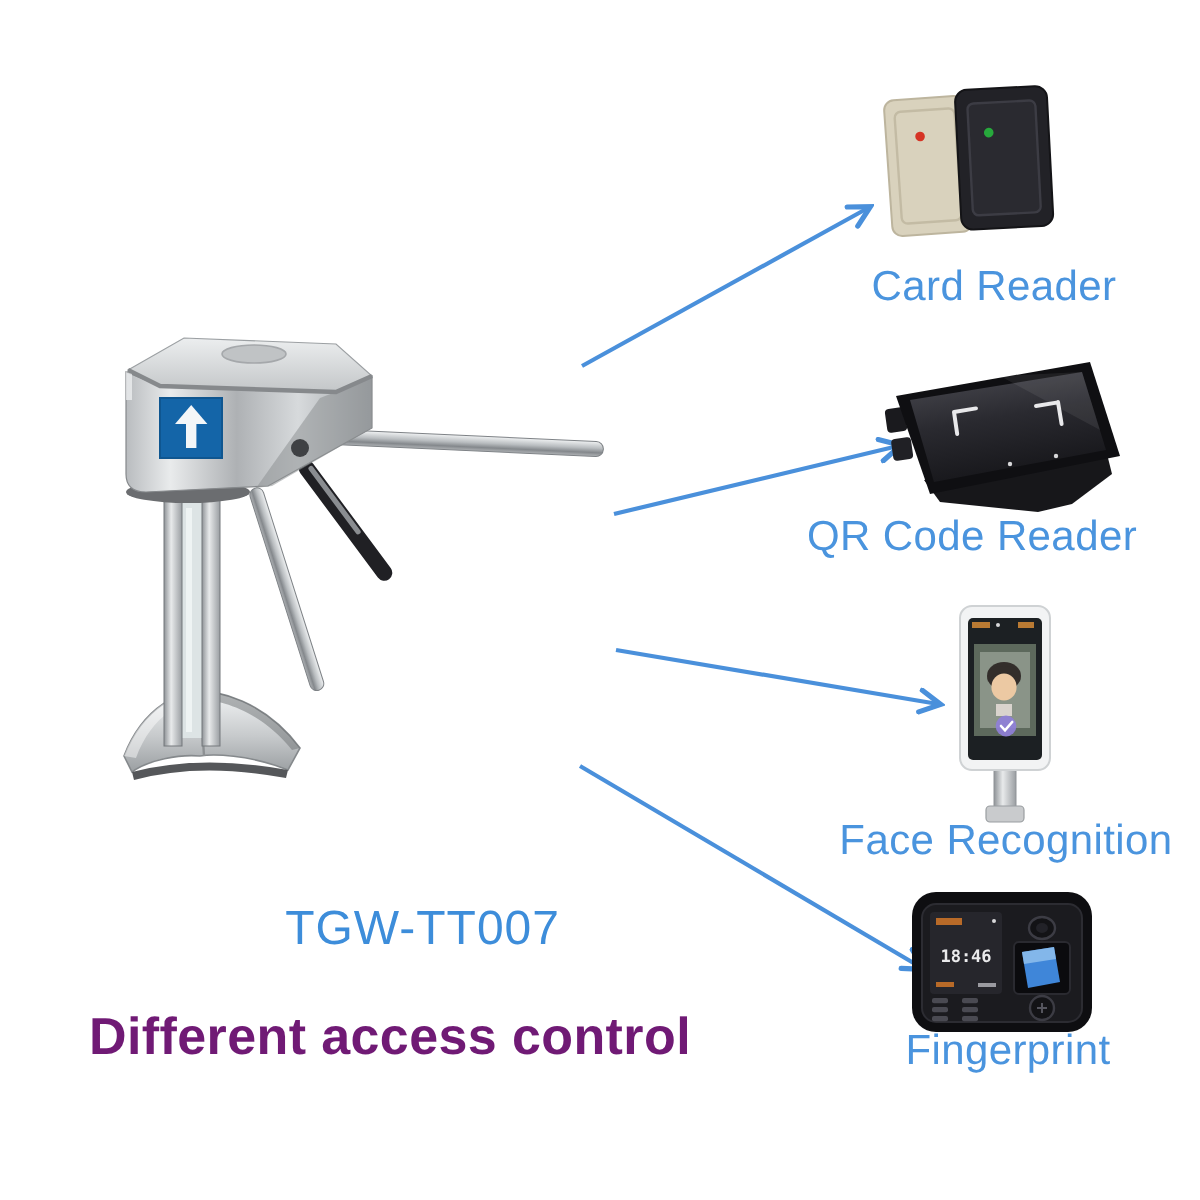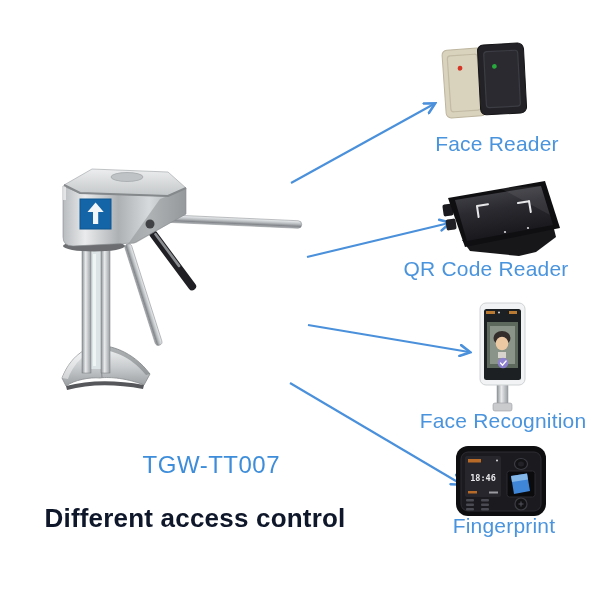--- a/index.html
+++ b/index.html
@@ -11,21 +11,21 @@
   .lbl{
     position:absolute;text-align:center;font-size:21px;line-height:22px;
     color:#4a94de;letter-spacing:0.2px;white-space:nowrap;
   }
   .model{
     position:absolute;left:80px;top:451px;width:200px;text-align:right;
     font-size:24px;color:#3d8dda;letter-spacing:0.5px;white-space:nowrap;
   }
   .subtitle{
     position:absolute;left:35px;top:503px;width:320px;text-align:center;
-    font-size:26px;font-weight:bold;color:#0f172a;letter-spacing:0.2px;white-space:nowrap;
+    font-size:26px;font-weight:bold;color:#701a75;letter-spacing:0.2px;white-space:nowrap;
   }
 </style>
 </head>
 <body>
 
 <div class="canvas">
 
   <svg class="art" viewBox="0 0 600 600" aria-hidden="true">
     <defs>
       <linearGradient id="steelH" x1="0" y1="0" x2="1" y2="0">
@@ -196,20 +196,20 @@
           <rect x="466" y="508" width="8" height="2.6" rx="1"></rect>
         <rect x="481" y="499" width="8" height="2.6" rx="1"></rect>
           <rect x="481" y="503.5" width="8" height="2.6" rx="1"></rect>
           <rect x="481" y="508" width="8" height="2.6" rx="1"></rect>
       </g>
       <circle cx="521" cy="504" r="6" fill="#131316" stroke="#3c3c44" stroke-width="1.2"></circle>
       <path d="M518.5,504 h5 M521,501.5 v5" stroke="#55555e" stroke-width="1" fill="none"></path>
     </g>
   </svg>
 
-  <div class="lbl" style="left:397px;top:133px;width:200px">Face Reader</div>
+  <div class="lbl" style="left:397px;top:133px;width:200px">Card Reader</div>
   <div class="lbl" style="left:386px;top:258px;width:200px">QR Code Reader</div>
   <div class="lbl" style="left:393px;top:410px;width:220px">Face Recognition</div>
   <div class="lbl" style="left:404px;top:515px;width:200px">Fingerprint</div>
 
   <div class="model">TGW-TT007</div>
   <div class="subtitle">Different access control</div>
 </div>
 
 </body></html>

